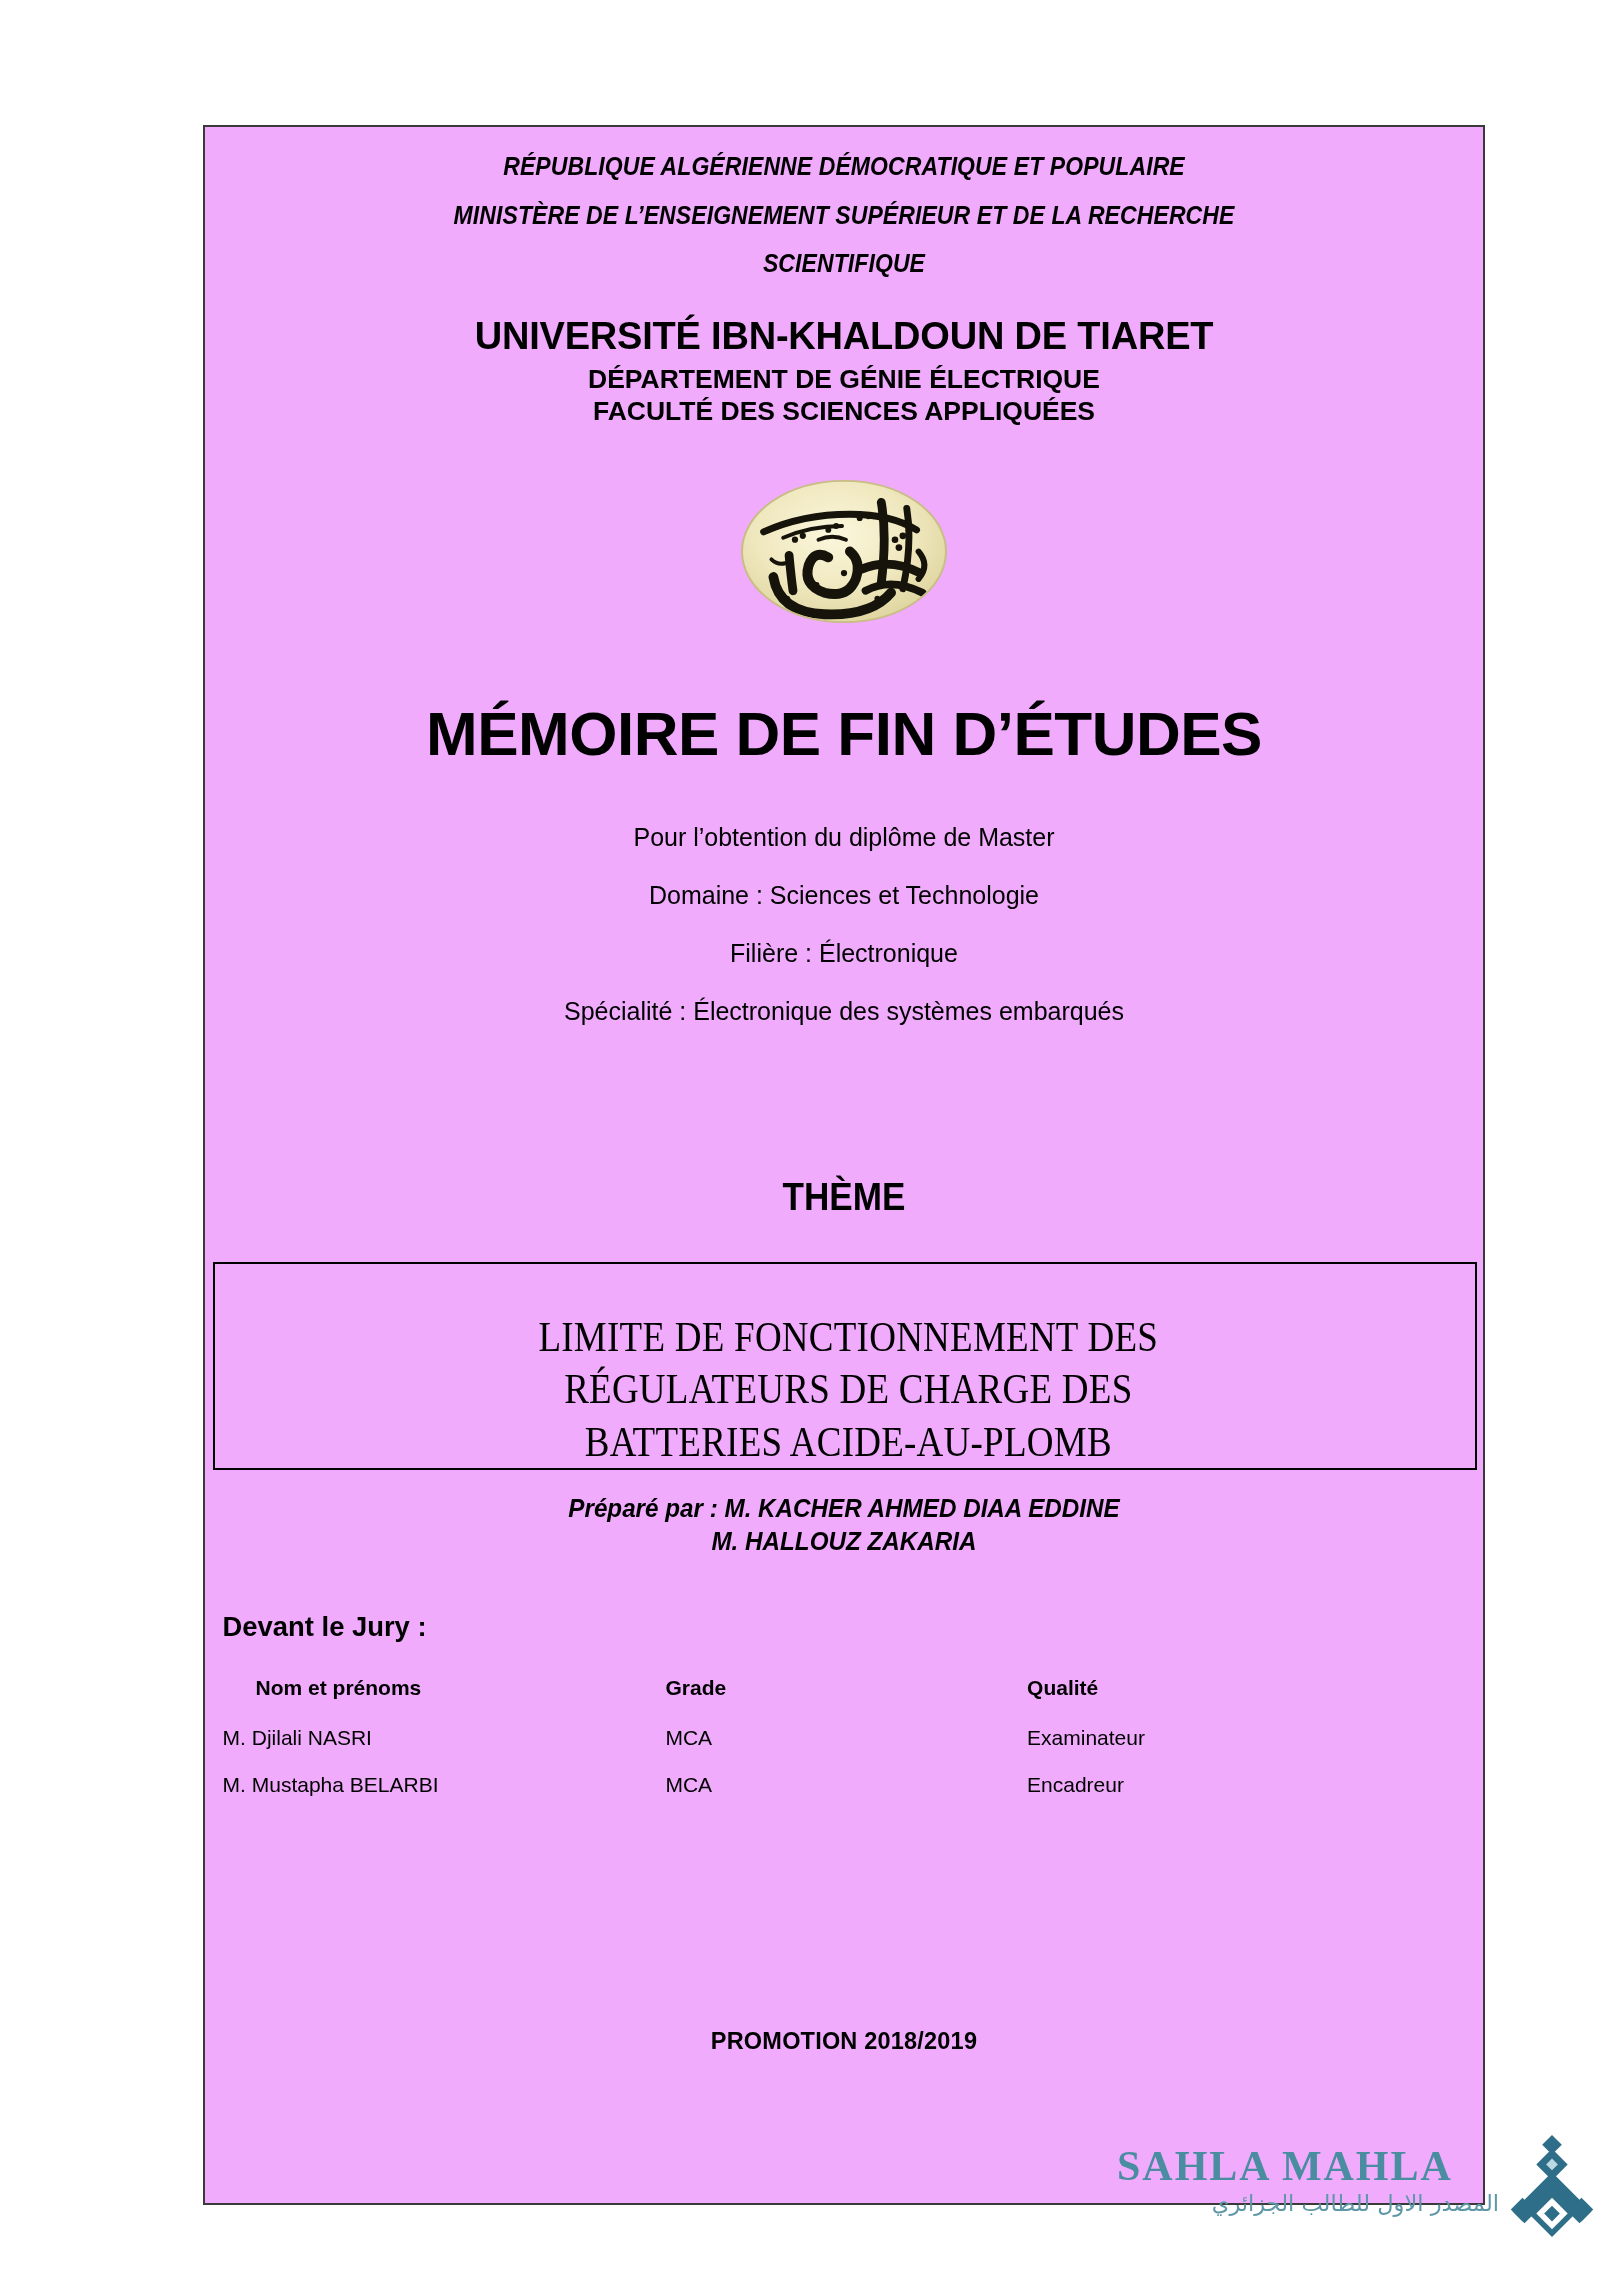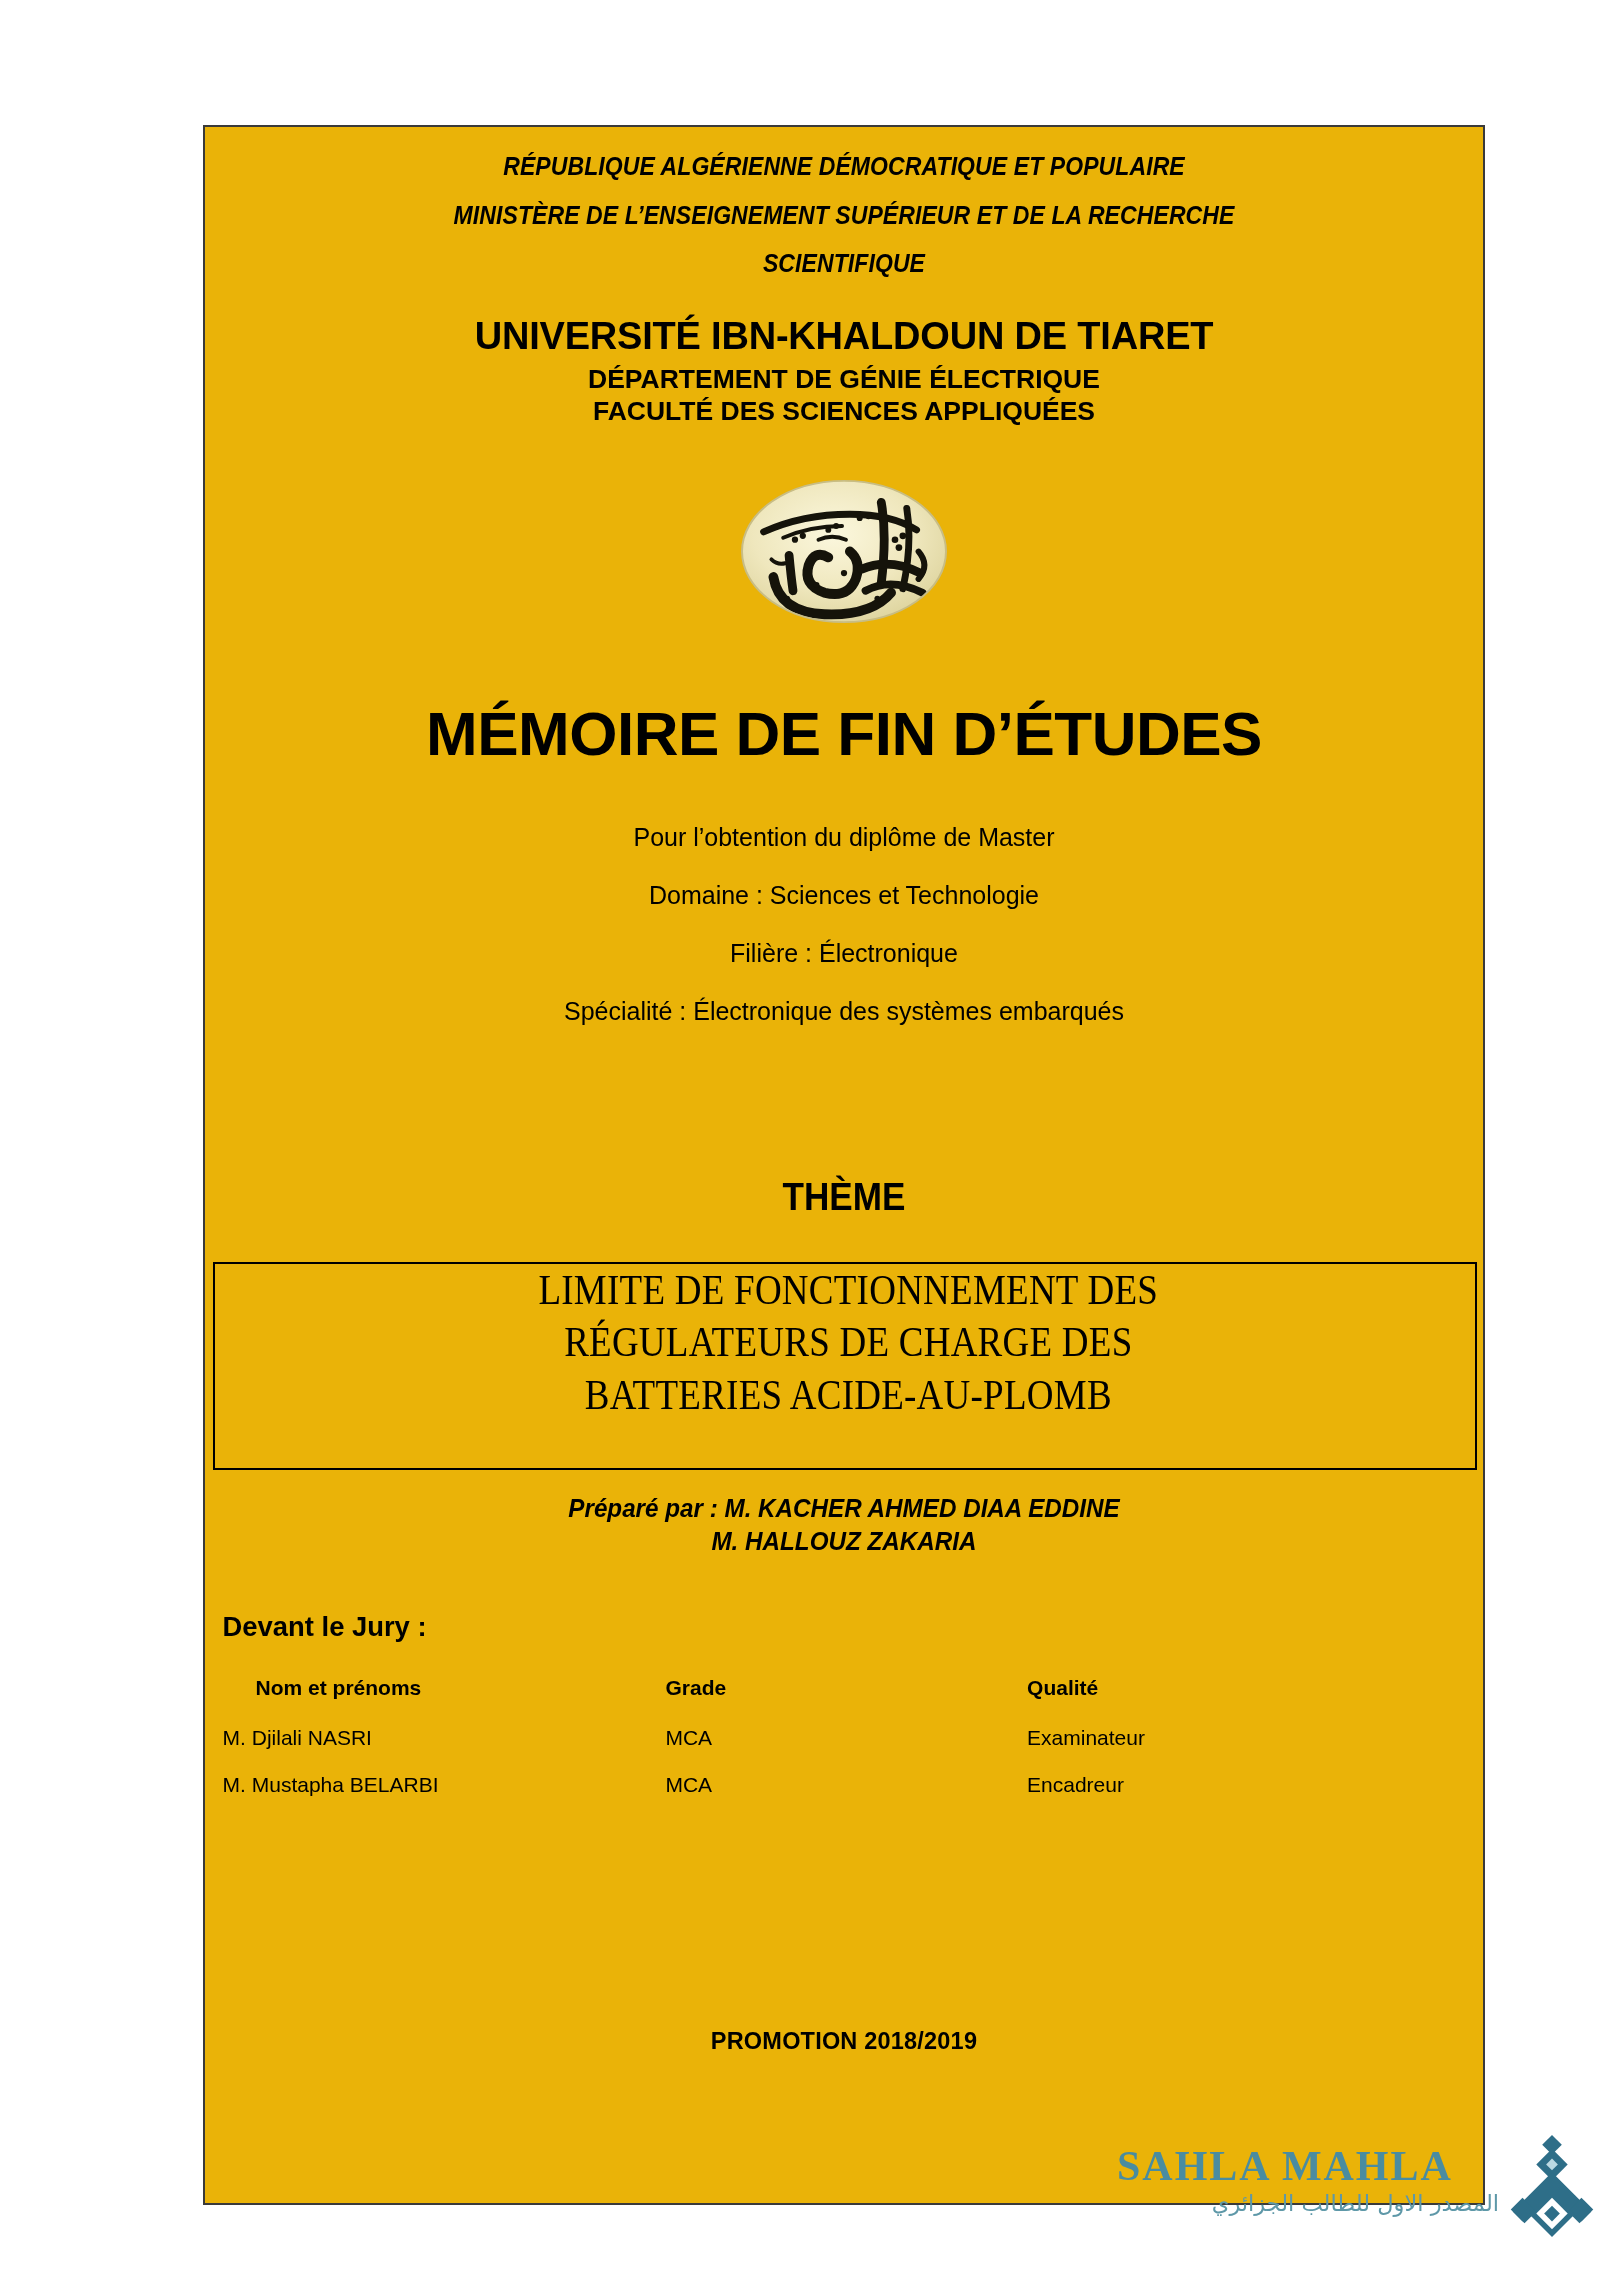--- a/index.html
+++ b/index.html
@@ -18,21 +18,21 @@
 
   
   .page-frame {
     position: absolute;
     left: 203px;
     top: 125px;
     width: 1282px;
     height: 2080px;
     border: 2px solid #3a3a3a;
     box-sizing: border-box;
-    background: #eab308;
+    background: #f0abfc;
   }
 
   .inner {
     position: absolute;
     left: 0;
     top: 0;
     width: 100%;
     height: 100%;
   }
 
@@ -145,21 +145,21 @@
   
   .theme-box {
     position: absolute;
     left: 7.8px;
     top: 1135px;
     width: 1264px;
     height: 208px;
     border: 2px solid #000000;
     box-sizing: border-box;
     display: flex;
-    align-items: flex-start;
+    align-items: flex-end;
     justify-content: center;
     padding-left: 8px;
   }
   .theme-text {
     text-align: center;
     font-family: "Liberation Serif", serif;
     font-size: 43px;
     line-height: 1.22;
     transform: scaleX(0.86);
     white-space: nowrap;

